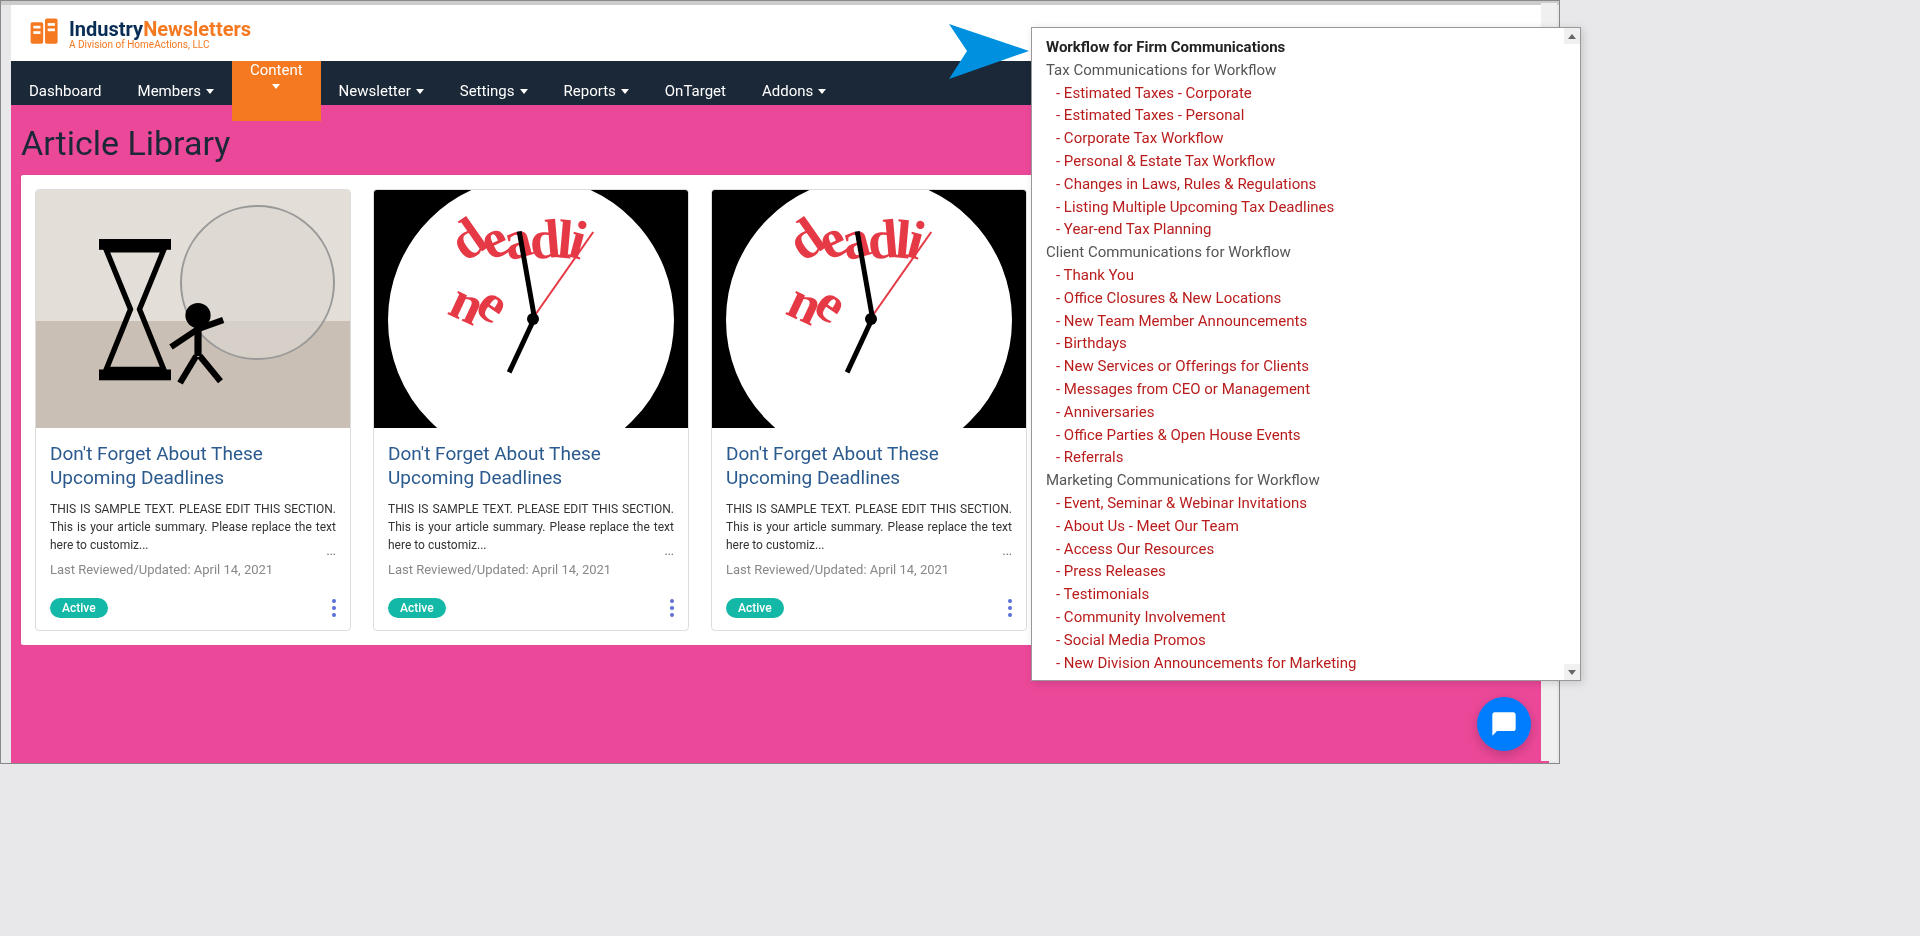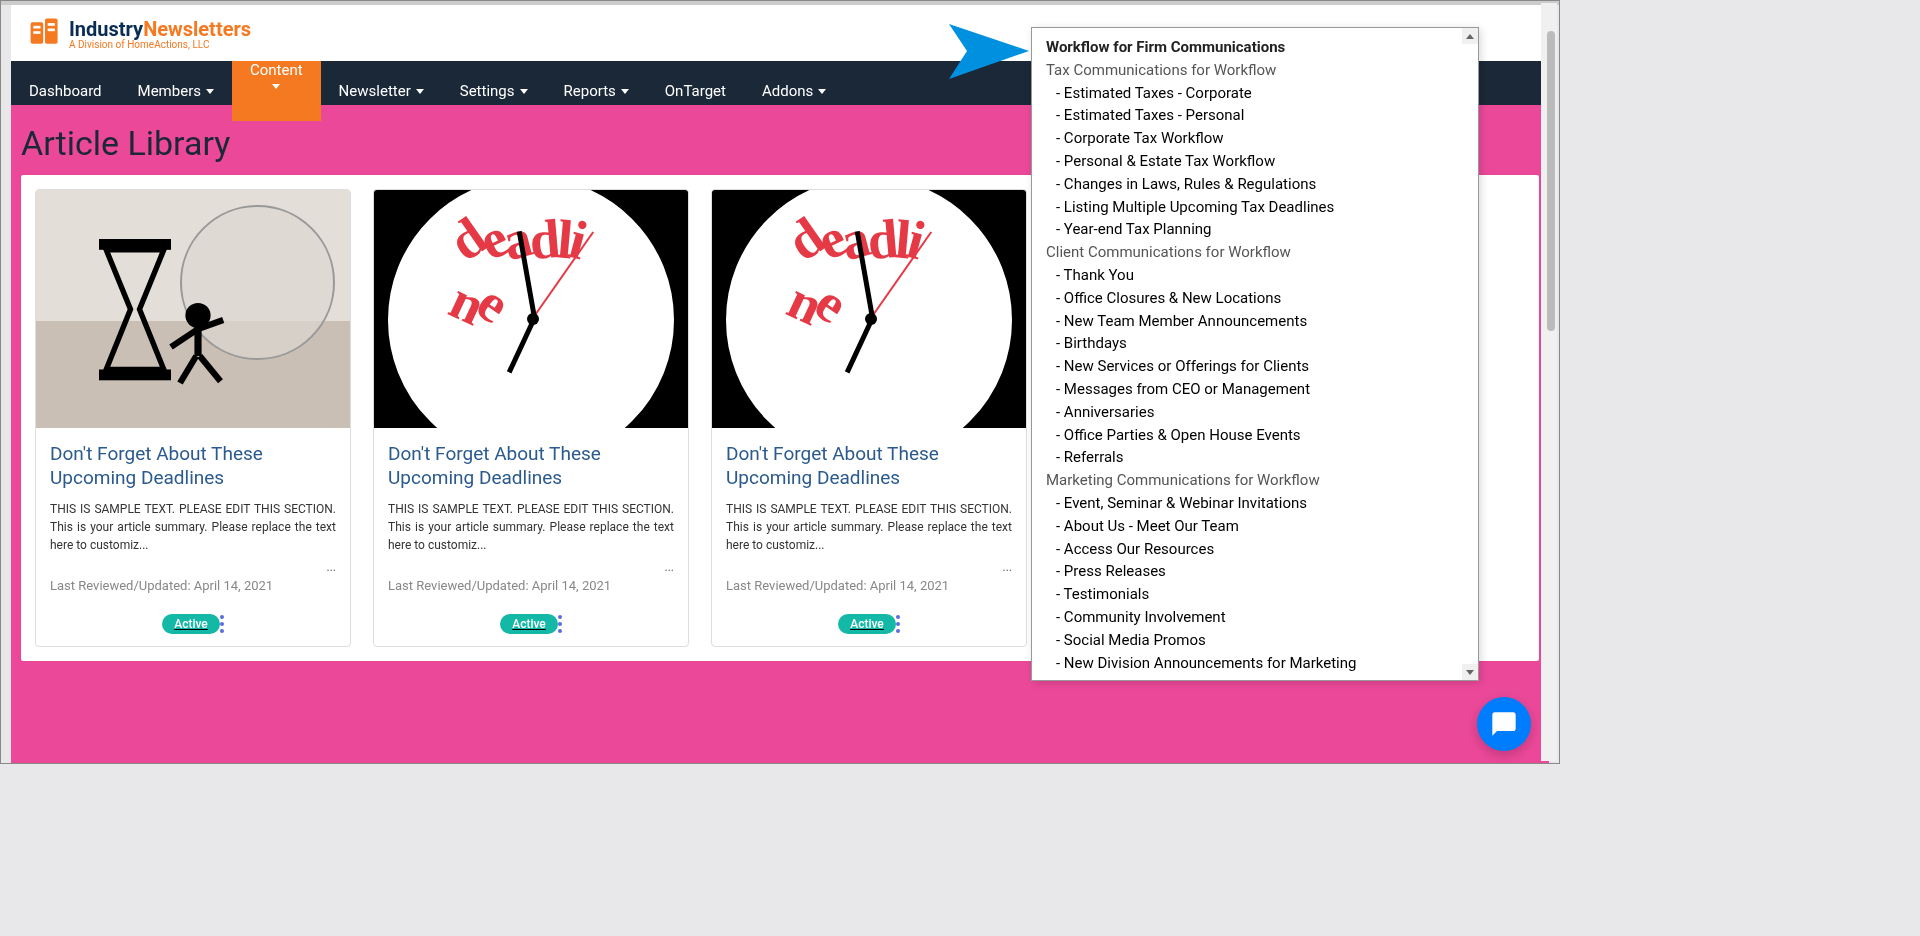--- a/index.html
+++ b/index.html
@@ -16,32 +16,32 @@
     .nav-bar { background: #1b2838; display: flex; height: 44px; }
     .nav-item { color: #fff; padding: 0 18px; height: 60px; display: flex; align-items: center; font-size: 15px; cursor: pointer; gap: 5px; }
     .nav-item.active { background: #f47920; flex-direction: column; }
     .caret-down { width: 0; height: 0; border-left: 4px solid transparent; border-right: 4px solid transparent; border-top: 5px solid #fff; display: inline-block; }
     .page-title { font-size: 34px; color: #1b2838; padding: 18px 10px 12px 10px; font-weight: 400; }
     .content-panel { background: #fff; margin: 0 10px; padding: 14px; display: flex; gap: 22px; border-radius: 2px; box-shadow: 0 0 2px rgba(0,0,0,0.1); }
     .article-card { width: 316px; border: 1px solid #ddd; border-radius: 4px; overflow: hidden; display: flex; flex-direction: column; }
     .card-image { width: 100%; height: 238px; background: #f0f0f0; position: relative; overflow: hidden; }
     .card-body { padding: 14px 14px 8px 14px; flex: 1; }
     .card-title { color: #2b5a8e; font-size: 19px; font-weight: 400; line-height: 1.25; margin-bottom: 10px; }
-    .card-summary { font-size: 12px; color: #333; text-align: justify; line-height: 1.5; margin-bottom: 24px; }
+    .card-summary { font-size: 12px; color: #333; text-align: justify; line-height: 1.5; margin-bottom: 8px; }
     .card-dots { color: #666; float: right; font-size: 12px; margin-top: -18px; }
     .card-date { font-size: 13px; color: #888; }
-    .card-footer { padding: 12px 14px; border-top: 1px solid transparent; display: flex; justify-content: center; align-items: center; margin-top: auto; text-decoration: underline; }
+    .card-footer { padding: 12px 14px; border-top: 1px solid transparent; display: flex; justify-content: space-between; align-items: center; margin-top: auto; }
     .badge { background: #14b8a6; color: #fff; border-radius: 12px; padding: 3px 12px; font-size: 12px; font-weight: 500; }
     .kebab { color: #5a6dd8; font-size: 18px; font-weight: bold; cursor: pointer; letter-spacing: 0; line-height: 0.3; display: flex; flex-direction: column; gap: 3px;}
     .kebab span { width: 4px; height: 4px; background: #5a6dd8; border-radius: 50%; }
     .overlay-arrow { position: absolute; top: 18px; left: 948px; z-index: 20; }
-    .dropdown-panel { position: absolute; top: 26px; left: 1030px; width: 448px; background: #fff; border: 1px solid #999; z-index: 15; padding: 8px 14px 6px 14px; max-height: 680px; overflow-y: auto; box-shadow: 2px 2px 8px rgba(0,0,0,0.15); font-size: 15px; color: #444; line-height: 1.52; }
+    .dropdown-panel { position: absolute; top: 26px; left: 1030px; width: 550px; background: #fff; border: 1px solid #999; z-index: 15; padding: 8px 14px 6px 14px; max-height: 680px; overflow-y: auto; box-shadow: 2px 2px 8px rgba(0,0,0,0.15); font-size: 15px; color: #444; line-height: 1.52; }
     .dropdown-panel .dd-title { font-weight: 700; color: #222; }
     .dropdown-panel .dd-section { color: #555; }
-    .dropdown-panel .dd-item { padding-left: 10px; color: #000000; }
+    .dropdown-panel .dd-item { padding-left: 10px; color: #b91c1c; }
     .scrollbar-fake { position: absolute; right: 2px; top: 2px; width: 16px; height: calc(100% - 4px); background: #f0f0f0; z-index: 5; }
     .scrollbar-thumb-outer { position: absolute; right: 4px; top: 30px; width: 8px; height: 300px; background: #bbb; border-radius: 4px; z-index: 6; }
     .dd-scroll-top { position: absolute; right: 0; top: 0; width: 16px; height: 16px; background: #f0f0f0; display: flex; align-items: center; justify-content: center; }
     .dd-scroll-bottom { position: absolute; right: 0; bottom: 0; width: 16px; height: 16px; background: #f0f0f0; display: flex; align-items: center; justify-content: center; }
     .dd-arrow-up { width:0; height:0; border-left: 4px solid transparent; border-right: 4px solid transparent; border-bottom: 5px solid #666; }
     .dd-arrow-dn { width:0; height:0; border-left: 4px solid transparent; border-right: 4px solid transparent; border-top: 5px solid #666; }
     .chat-widget { position: absolute; bottom: 12px; right: 28px; width: 54px; height: 54px; background: #007dfc; border-radius: 50%; display: flex; align-items: center; justify-content: center; z-index: 30; box-shadow: 0 4px 12px rgba(0,0,0,0.2); }
     .clock-face { position: absolute; top: -35px; left: 50%; transform: translateX(-50%); width: 330px; height: 330px; background: #fff; border: 22px solid #000; border-radius: 50%; }
     .deadline-text { position: absolute; top: 18px; left: 50%; transform: translateX(-50%); font-size: 55px; font-weight: 700; color: #e63946; font-family: Georgia, serif; letter-spacing: -2px; }
     .deadline-text .dl { display:inline-block; }

